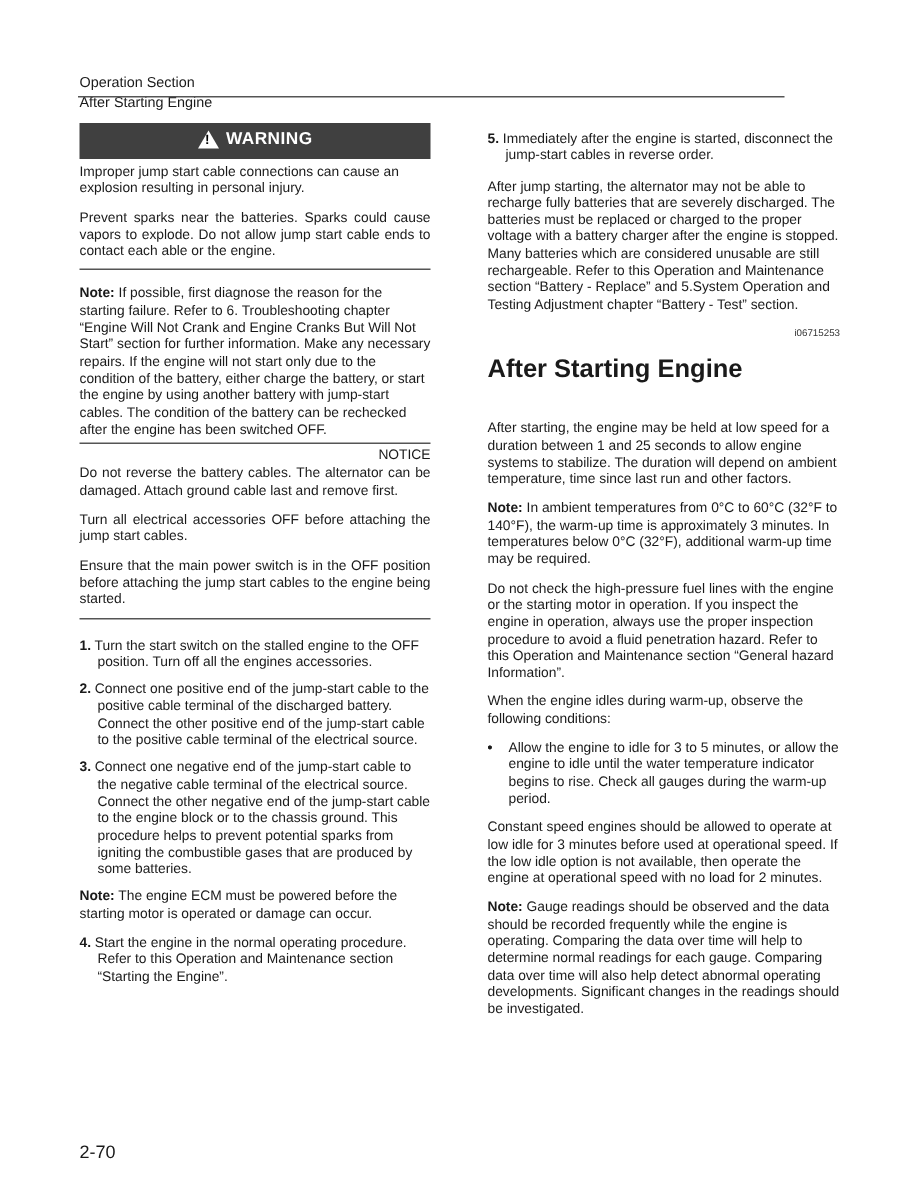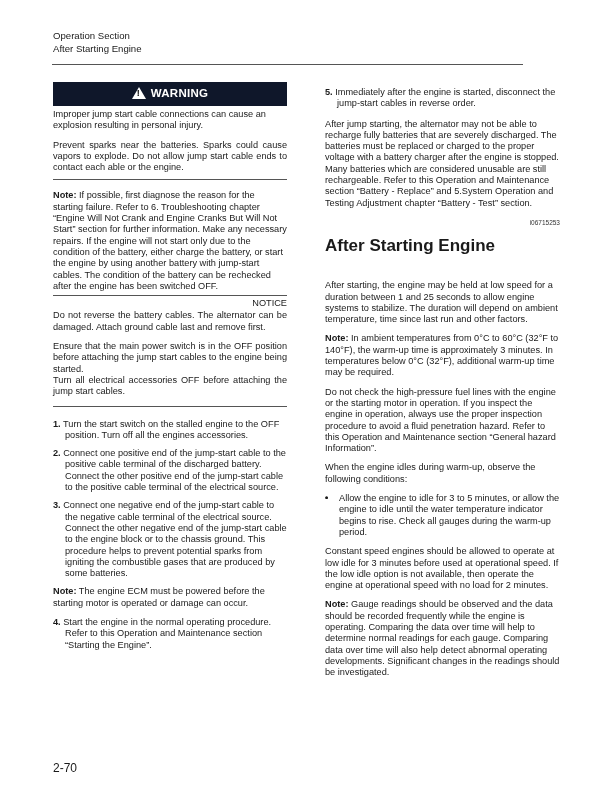--- a/index.html
+++ b/index.html
@@ -1,23 +1,23 @@
 <!DOCTYPE html>
 <html><head>
 <meta charset="utf-8">
 <style>
   html, body { margin:0; padding:0; background:#ffffff; }
   body { width:612px; height:792px; position:relative; overflow:hidden;
          font-family:"Liberation Sans", sans-serif; color:#1a1a1a; }
-  .hdr { position:absolute; left:53px; top:30px; font-size:9.6px; line-height:12.5px; }
+  .hdr { position:absolute; left:53px; top:50px; font-size:9.6px; line-height:12.5px; }
   .hdr-rule { position:absolute; left:52px; top:64px; width:471px; height:1px; background:#555; }
   .col { position:absolute; font-size:9.2px; line-height:11.3px; }
   .colL { left:53px; top:82px; width:234px; }
   .colR { left:325px; top:87px; width:235px; }
-  .warn-bar { background:#0f172a; color:#fff; height:24px; display:flex; align-items:center;
+  .warn-bar { background:#404040; color:#fff; height:24px; display:flex; align-items:center;
               justify-content:center; font-weight:bold; font-size:11.5px; letter-spacing:0.3px; }
   .warn-tri { display:inline-block; width:0; height:0; border-left:7px solid transparent;
               border-right:7px solid transparent; border-bottom:12px solid #fff; position:relative;
               margin-right:5px; top:-1px; }
   .warn-tri::after { content:"!"; position:absolute; left:-2px; top:1px; color:#000; font-size:9px; font-weight:bold; }
   .bold { font-weight:normal; }
   p { margin:0 0 8px 0; }
   .just { text-align:justify; }
   .rule { height:1px; background:#555; margin:6px 0 10px 0; }
   .notice-title { text-align:right; margin:2px 0 1px 0; }
@@ -45,22 +45,22 @@
   </div>
   <p class="bold" style="margin-top:3px">Improper jump start cable connections can cause an explosion resulting in personal injury.</p>
   <p class="bold just" style="margin-bottom:0">Prevent sparks near the batteries. Sparks could cause vapors to explode. Do not allow jump start cable ends to contact each able or the engine.</p>
   <div class="rule"></div>
 
   <p style="margin-bottom:0"><b>Note:</b><span> If possible, first diagnose the reason for the starting failure. Refer to 6. Troubleshooting chapter “Engine Will Not Crank and Engine Cranks But Will Not Start” section for further information. Make any necessary repairs. If the engine will not start only due to the condition of the battery, either charge the battery, or start the engine by using another battery with jump-start cables. The condition of the battery can be rechecked after the engine has been switched OFF.</span></p>
   <div class="rule" style="margin:3px 0 0 0"></div>
 
   <div class="notice-title">NOTICE</div>
   <p class="just">Do not reverse the battery cables. The alternator can be damaged. Attach ground cable last and remove first.</p>
+  <p class="just">Turn all electrical accessories OFF before attaching the jump start cables.</p>
   <p class="just" style="margin-bottom:0">Ensure that the main power switch is in the OFF position before attaching the jump start cables to the engine being started.</p>
-  <p class="just">Turn all electrical accessories OFF before attaching the jump start cables.</p>
   <div class="rule" style="margin:6px 0 12px 0"></div>
 
   <div class="step"><b>1.</b><span> Turn the start switch on the stalled engine to the OFF position. Turn off all the engines accessories.</span></div>
   <div class="step"><b>2.</b><span> Connect one positive end of the jump-start cable to the positive cable terminal of the discharged battery. Connect the other positive end of the jump-start cable to the positive cable terminal of the electrical source.</span></div>
   <div class="step"><b>3.</b><span> Connect one negative end of the jump-start cable to the negative cable terminal of the electrical source. Connect the other negative end of the jump-start cable to the engine block or to the chassis ground. This procedure helps to prevent potential sparks from igniting the combustible gases that are produced by some batteries.</span></div>
 
   <p><b>Note:</b><span> The engine ECM must be powered before the starting motor is operated or damage can occur.</span></p>
 
   <div class="step"><b>4.</b><span> Start the engine in the normal operating procedure. Refer to this Operation and Maintenance section “Starting the Engine”.</span></div>
 </div>

